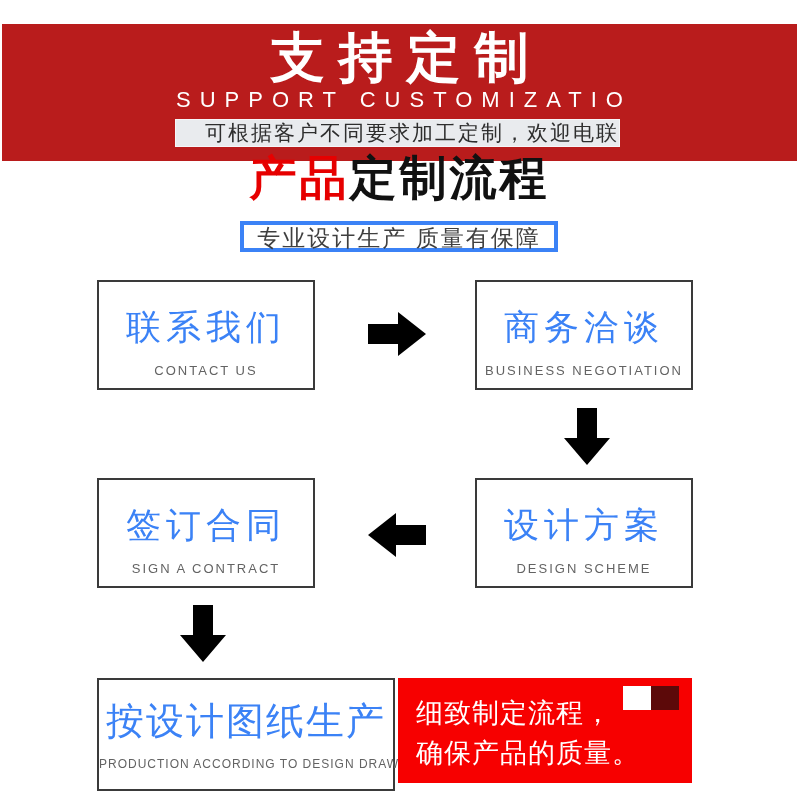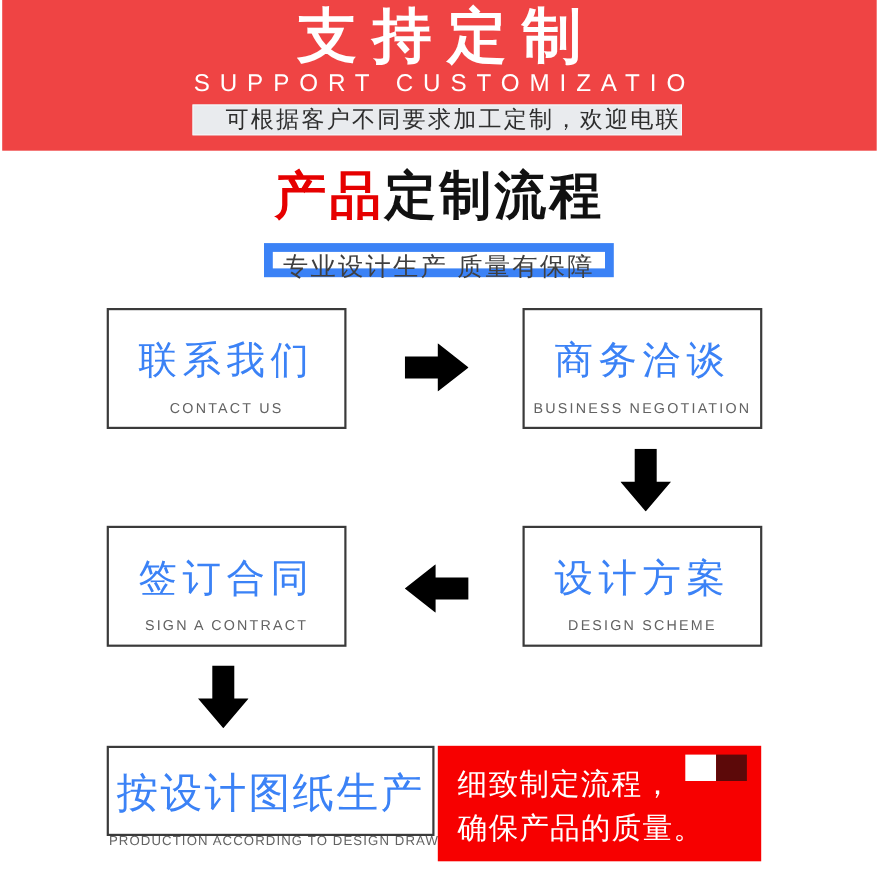--- a/index.html
+++ b/index.html
@@ -28,37 +28,37 @@
   }
   
   .section-title {
     position:absolute; top:150px; left:0; width:100%; text-align:center;
     font-size:47px; font-weight:bold; letter-spacing:3px; color:#111; line-height:56px;
     white-space:nowrap;
   }
   .section-title .accent { color:#e60000;text-align:right; }
   .tagline {
     position:absolute; left:240px; top:221px; width:318px; height:31px;
-    border:8px solid #3b82f6; text-align:center; line-height:27px;
+    border:4px solid #3b82f6; text-align:center; line-height:27px;
     font-size:23px; color:#3f3f3f; letter-spacing:2px; background:#fff; white-space:nowrap;
   }
   
   .step {
     position:absolute; background:#fff; border:2px solid #3a3a3a; text-align:center;
   }
   .step .zh { font-size:35px; color:#3b82f6; letter-spacing:5px; white-space:nowrap; }
   .step .en { font-size:13px; color:#636363; letter-spacing:2px; white-space:nowrap; }
   .box-a { width:218px; height:110px; }
   .box-a .zh { margin-top:22px; }
   .box-a .en { margin-top:12px; }
   .step-1 { left:97px;  top:280px; }
   .step-2 { left:475px; top:280px; }
   .step-3 { left:475px; top:478px; }
   .step-4 { left:97px;  top:478px; }
-  .step-5 { left:97px; top:678px; width:298px; height:82px; }
+  .step-5 { left:97px; top:678px; width:298px; height:113px; }
   .step-5 .zh { margin-top:16px; font-size:38px; letter-spacing:2px; }
   .step-5 .en { margin-top:10px; font-size:12px; letter-spacing:1px; }
   
   .arrow { position:absolute; }
   .arrow-right-1 { left:368px; top:312px; }
   .arrow-down-1  { left:564px; top:408px; }
   .arrow-left-1  { left:368px; top:513px; }
   .arrow-down-2  { left:180px; top:605px; }
   
   .note {
@@ -69,21 +69,21 @@
   .note-squares { position:absolute; top:8px; left:225px; height:24px; display:flex; }
   .sq { width:28px; height:24px; }
   .sq-white { background:#ffffff; }
   .sq-dark  { background:#5c0909; }
 </style>
 </head>
 <body>
 
 <div class="page">
 
-  <header class="banner" style="background-color: #ef4444;">
+  <header class="banner" style="background-color: #b91c1c; margin-top: 24px;">
     <div class="banner-title">支持定制</div>
     <div class="banner-subtitle">SUPPORT CUSTOMIZATIO</div>
     <div class="banner-strip" style="background-color: rgb(233, 235, 238); color: rgb(46, 46, 46);">可根据客户不同要求加工定制，欢迎电联</div>
   </header>
 
   <h1 class="section-title">
     <span class="accent" style="color: rgb(230, 0, 0);">产品</span><span>定制流程</span>
   </h1>
   <div class="tagline">专业设计生产 质量有保障</div>
 

